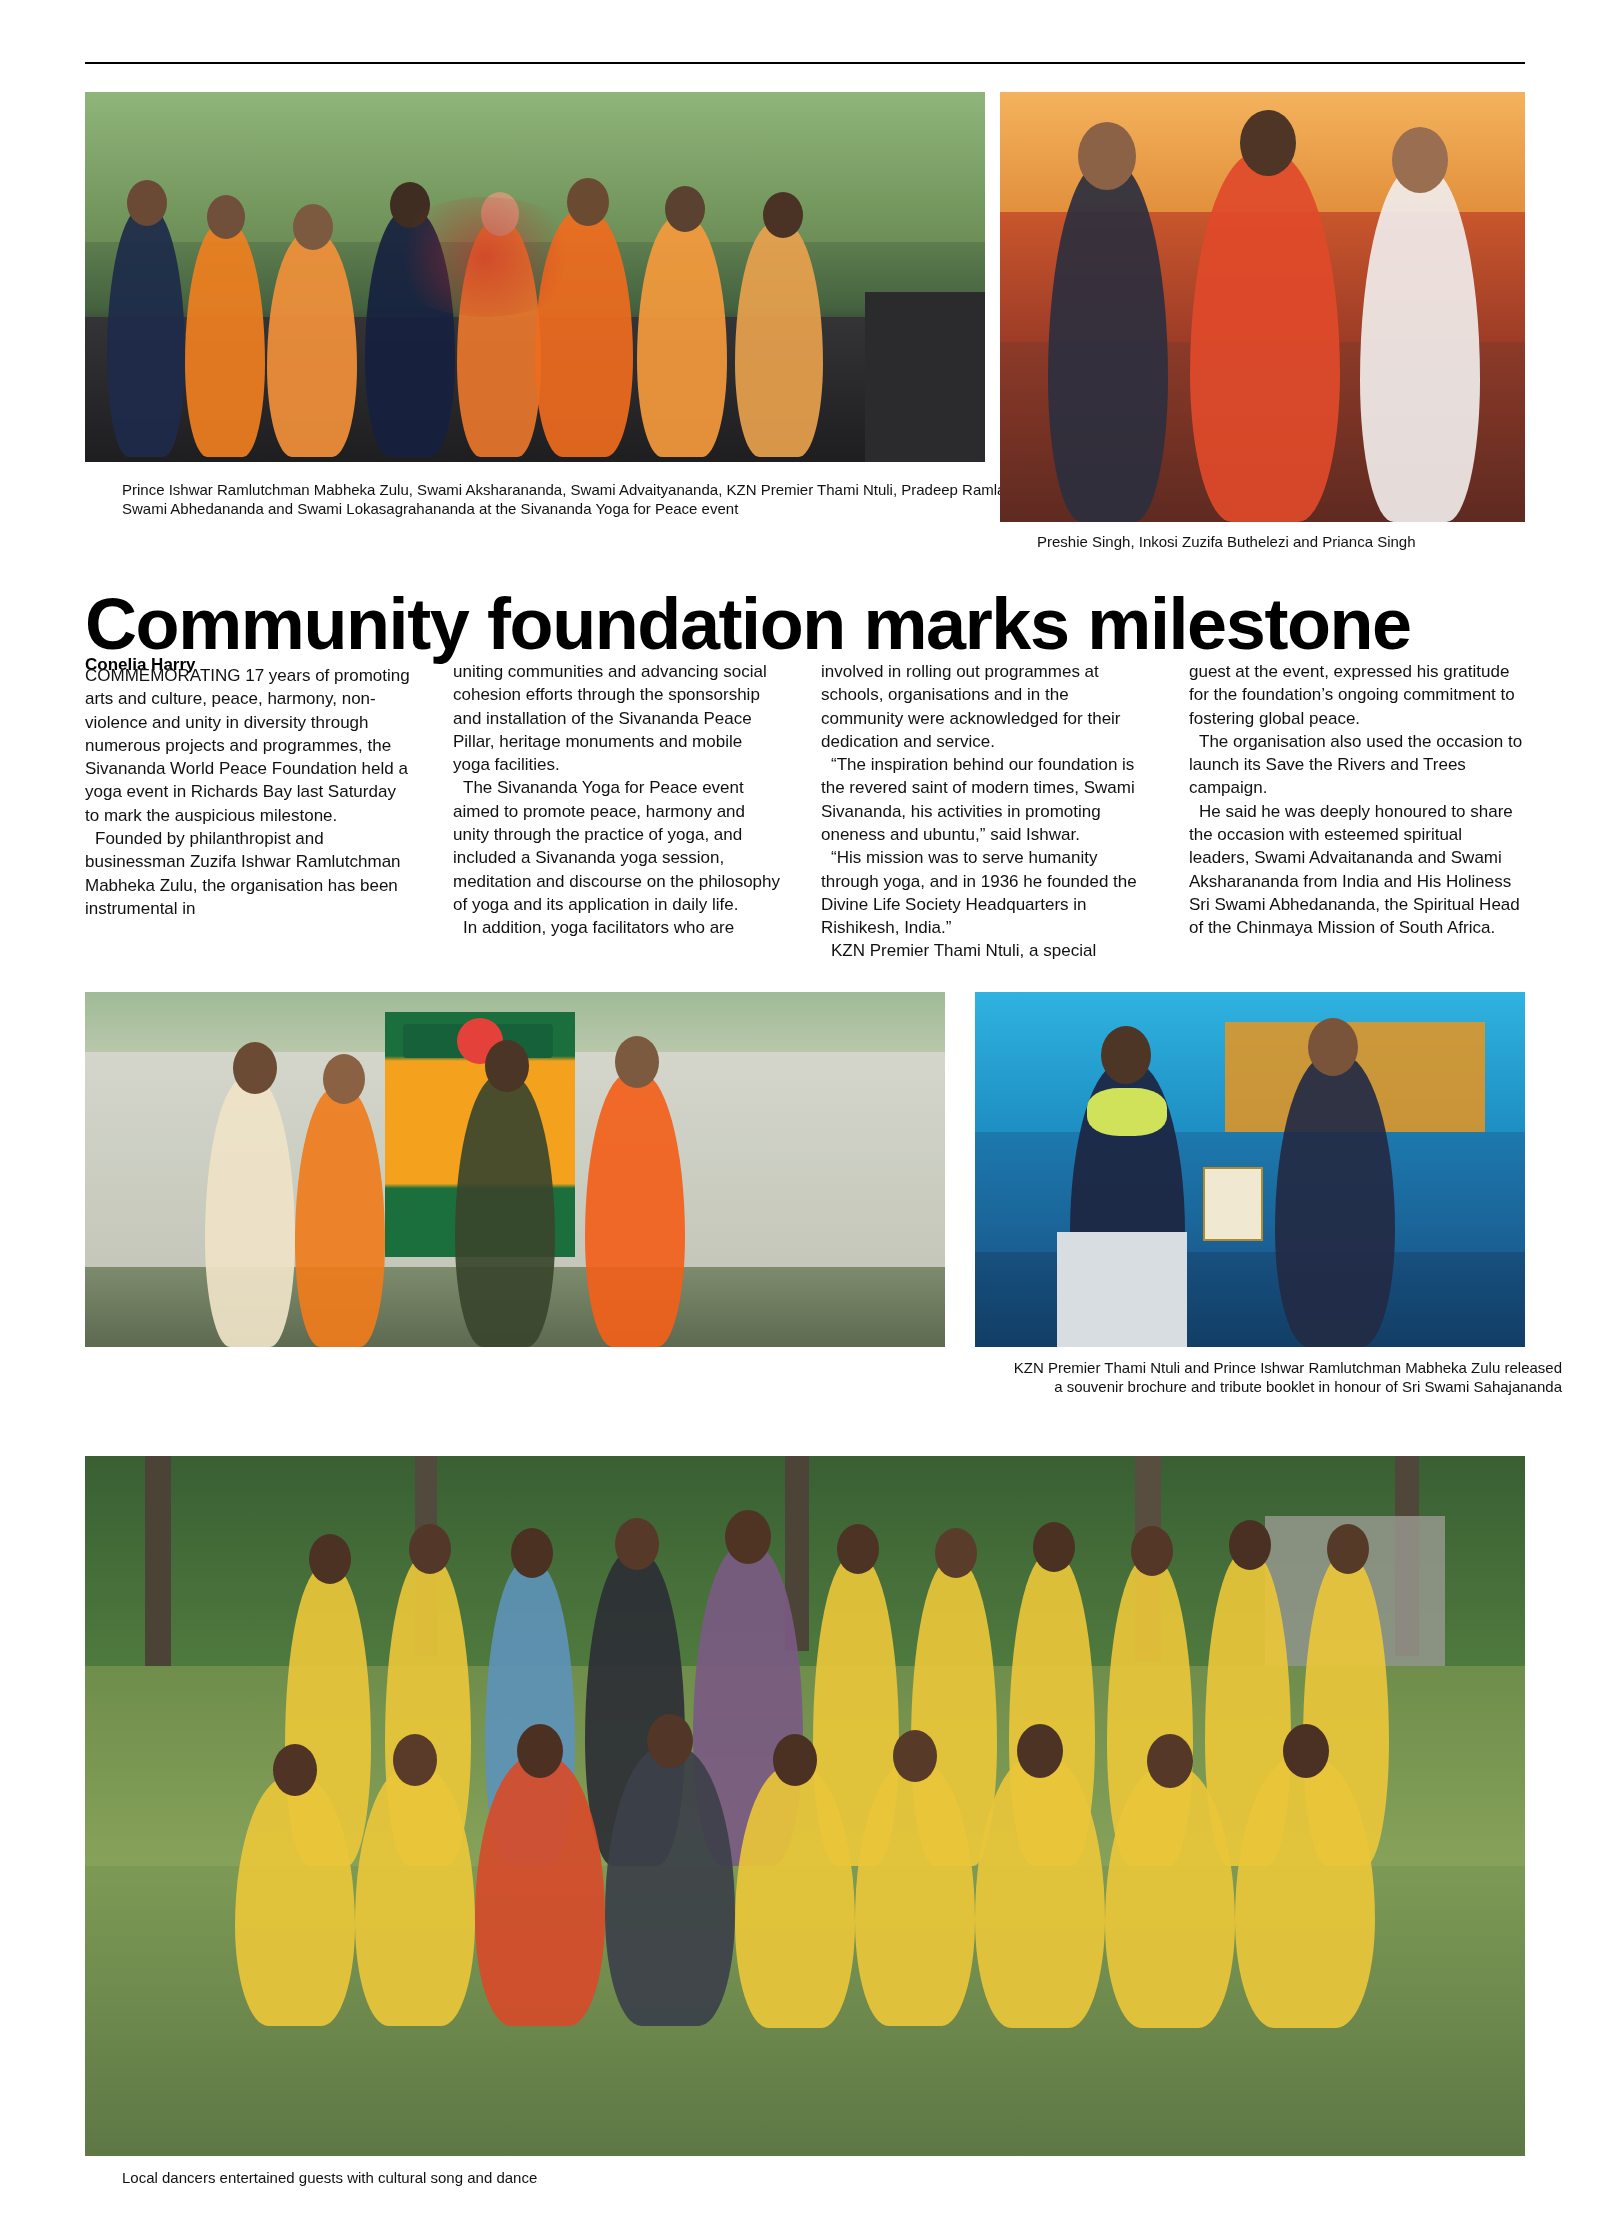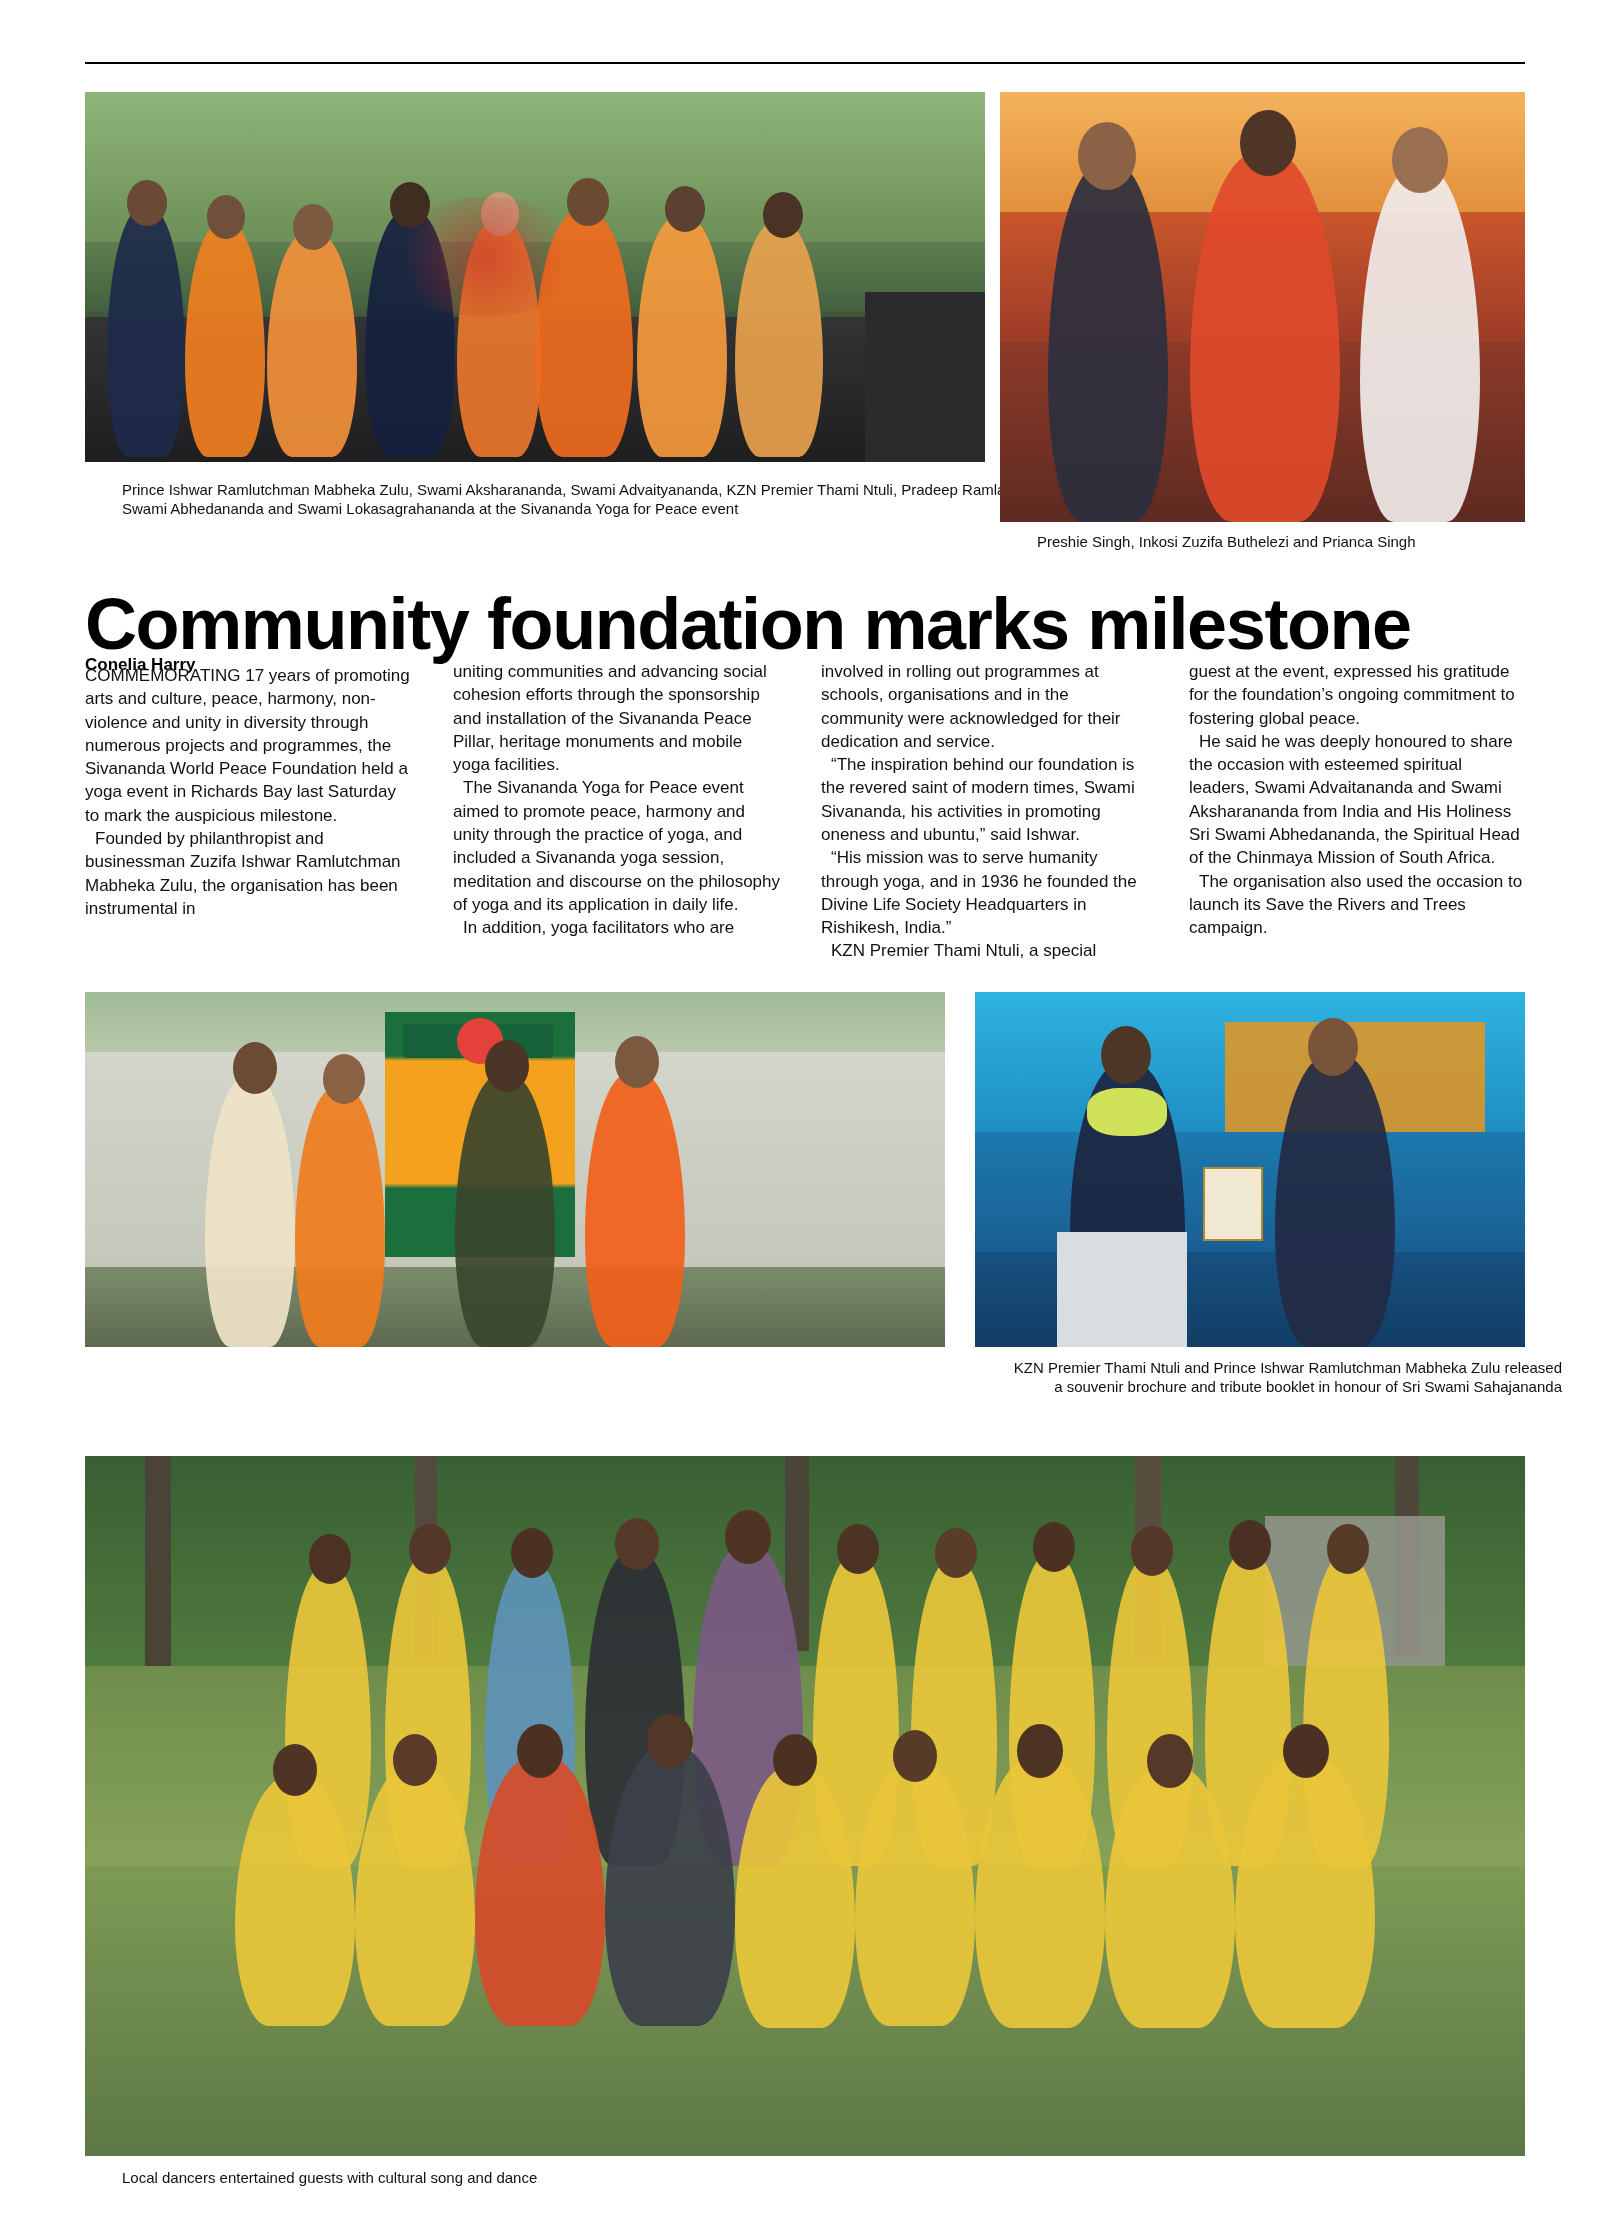--- a/index.html
+++ b/index.html
@@ -217,22 +217,22 @@
     <p class="indent">In addition, yoga facilitators who are</p>
   </div>
   <div class="col" id="col3">
     <p>involved in rolling out programmes at schools, organisations and in the community were acknowledged for their dedication and service.</p>
     <p class="indent">“The inspiration behind our foundation is the revered saint of modern times, Swami Sivananda, his activities in promoting oneness and ubuntu,” said Ishwar.</p>
     <p class="indent">“His mission was to serve humanity through yoga, and in 1936 he founded the Divine Life Society Headquarters in Rishikesh, India.”</p>
     <p class="indent">KZN Premier Thami Ntuli, a special</p>
   </div>
   <div class="col" id="col4">
     <p>guest at the event, expressed his gratitude for the foundation’s ongoing commitment to fostering global peace.</p>
+    <p class="indent">The organisation also used the occasion to launch its Save the Rivers and Trees campaign.</p>
     <p class="indent">He said he was deeply honoured to share the occasion with esteemed spiritual leaders, Swami Advaitananda and Swami Aksharananda from India and His Holiness Sri Swami Abhedananda, the Spiritual Head of the Chinmaya Mission of South Africa.</p>
-    <p class="indent">The organisation also used the occasion to launch its Save the Rivers and Trees campaign.</p>
   </div>
 
   <div class="photo" id="photo-launch">
     <div class="band" style="top:0;height:60px;background:linear-gradient(#9fbb96,#b9c7ab);"></div>
     <div class="band" style="top:60px;height:215px;background:linear-gradient(#d4d6cb,#c4c7ba);"></div>
     <div class="band" style="top:275px;height:80px;background:linear-gradient(#7d8b6d,#5d6a50);"></div>
 
     <div style="position:absolute;left:300px;top:20px;width:190px;height:245px;background:linear-gradient(#1a6f3c 0%,#1a6f3c 18%,#f4a11d 20%,#f4a11d 70%,#1a6f3c 72%,#1a6f3c 100%);"></div>
     <div style="position:absolute;left:318px;top:32px;width:150px;height:34px;background:#16603a;border-radius:4px;"></div>
     <div class="head-blob" style="left:372px;top:26px;width:46px;height:46px;background:#e4413a;"></div>

